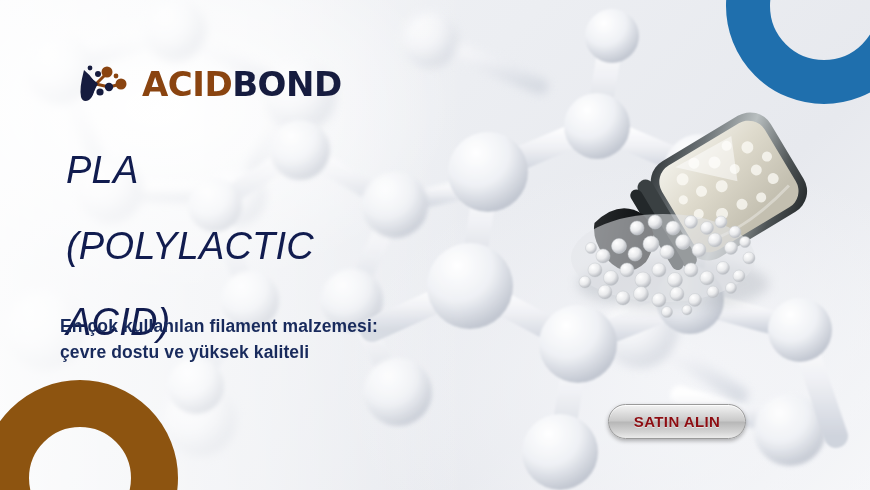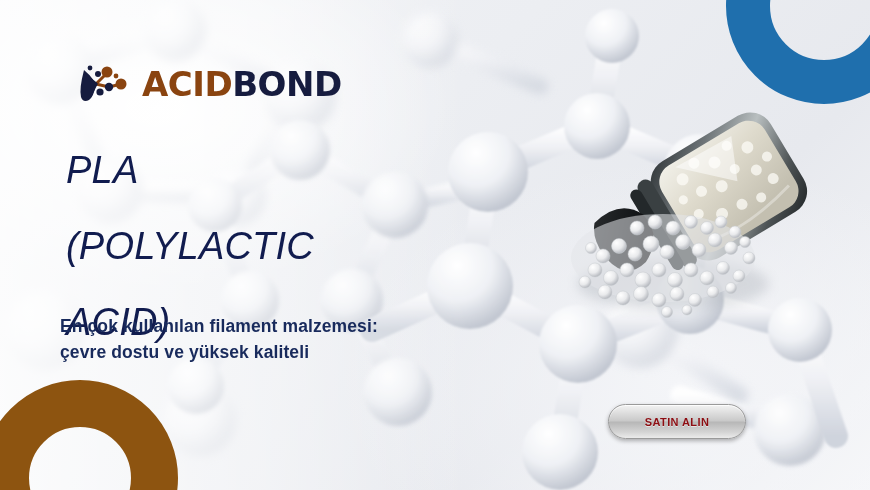--- a/index.html
+++ b/index.html
@@ -86,21 +86,21 @@
     border-radius:18px;
     border:1px solid #9a9a9a;
     background:linear-gradient(to bottom,
         #f3f3f3 0%, #e3e3e3 18%, #c9c9c9 48%,
         #b7b7b7 52%, #d4d4d4 82%, #ebebeb 100%);
     box-shadow:0 2px 4px rgba(0,0,0,.30), inset 0 1px 0 rgba(255,255,255,.85);
     display:flex; align-items:center; justify-content:center;
     cursor:pointer;
   }
   .cta span {
-    font-size:11px; font-weight:700;
+    font-size:15px; font-weight:700;
     color:#8d0d12;
     letter-spacing:0.4px;
     text-shadow:0 1px 0 rgba(255,255,255,.55);
   }
 </style>
 </head>
 <body>
 
 <div class="banner">
 

